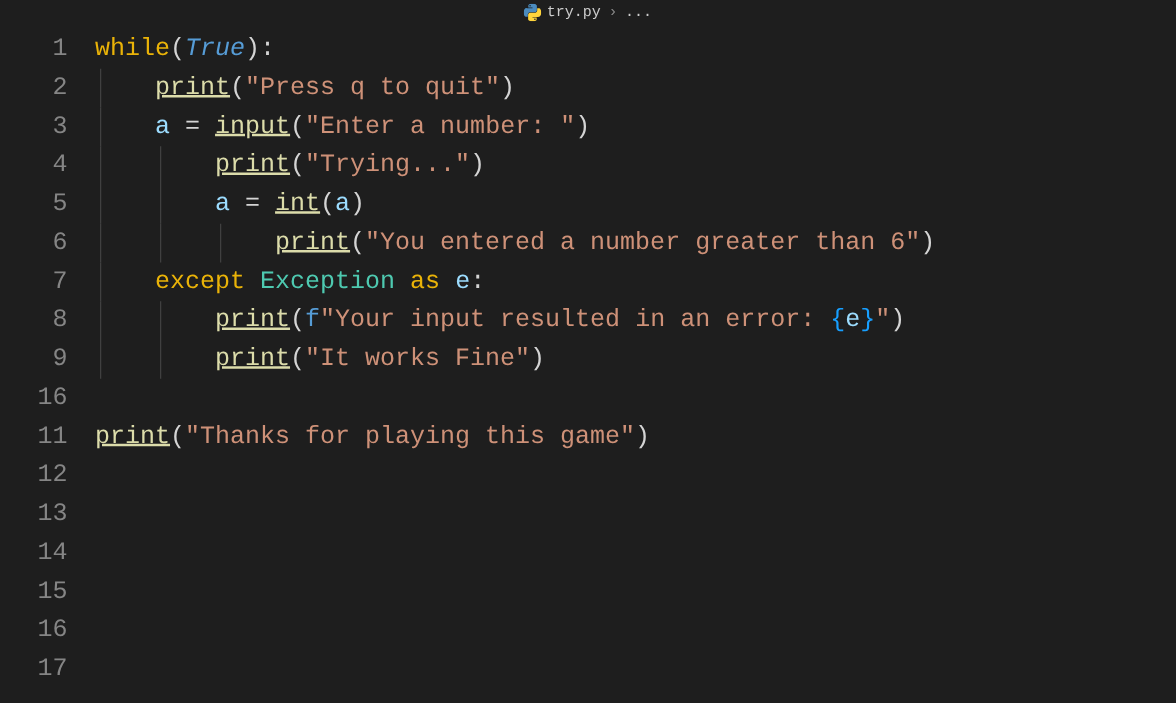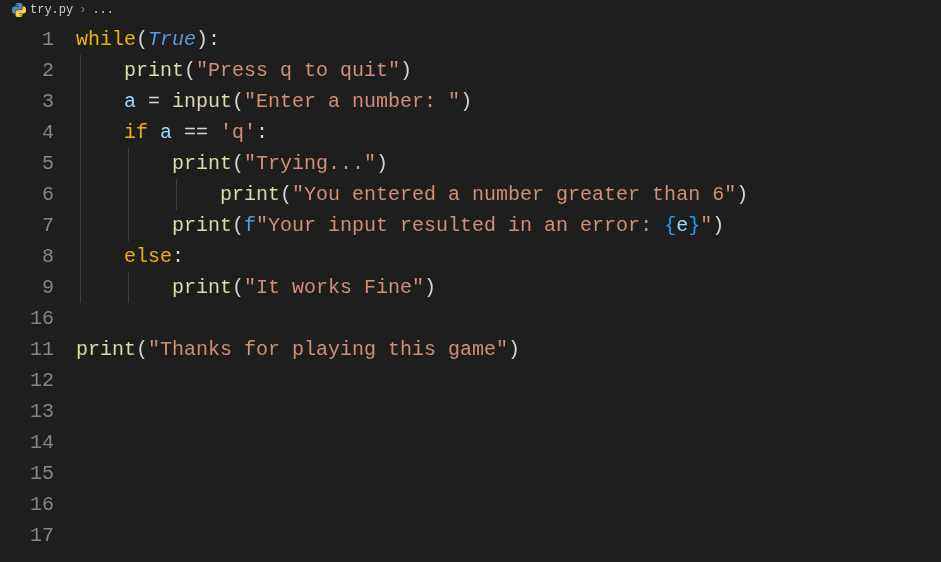--- a/index.html
+++ b/index.html
@@ -13,20 +13,21 @@
       overflow: hidden;
     }
     .breadcrumb {
       background: #1e1e1e;
       padding: 3px 12px;
       font-size: 12px;
       color: #cccccc;
       display: flex;
       align-items: center;
       gap: 4px;
+      justify-content: center;
     }
     .breadcrumb .sep { color: #888; margin: 0 2px; }
     .python-icon {
       width: 14px;
       height: 14px;
       display: inline-flex;
       align-items: center;
       justify-content: center;
     }
     .editor {
@@ -63,21 +64,21 @@
       z-index: 0;
     }
     .g1 { left: 4px; }
     .g2 { left: 52px; }
     .g3 { left: 100px; }
     .line span { position: relative; z-index: 1; }
     
     
     .kw { color: #eab308; }         
     .bool { color: #569cd6; font-style: italic; }       
-    .fn { color: #dcdcaa; }         
+    .fn { color: #dcdcaa; text-decoration: underline; }         
     .str { color: #ce9178; }        
     .num { color: #b5cea8; }        
     .var { color: #9cdcfe; }        
     .cls { color: #4ec9b0; }        
     .punct { color: #d4d4d4; }      
     .fprefix { color: #569cd6; }    
     .brace { color: #179fff; }      
     .fvar { color: #9cdcfe; }       
   </style>
 </head>
@@ -112,23 +113,23 @@
     <div class="ln">13</div>
     <div class="ln">14</div>
     <div class="ln">15</div>
     <div class="ln">16</div>
     <div class="ln">17</div>
   </div>
   <div class="code">
     <div class="line"><span class="kw">while</span><span class="punct">(</span><span class="bool">True</span><span class="punct">)</span><span class="punct">:</span></div>
     <div class="line"><div class="guide g1"></div><span>    </span><span class="fn">print</span><span class="punct">(</span><span class="str">"Press q to quit"</span><span class="punct">)</span></div>
     <div class="line"><div class="guide g1"></div><span>    </span><span class="var">a</span><span class="punct"> = </span><span class="fn">input</span><span class="punct">(</span><span class="str">"Enter a number: "</span><span class="punct">)</span></div>
-    <div class="line"><div class="guide g1"></div><span>    </span><span class="kw">if</span><span> </span><span class="var">a</span><span class="punct"> == </span><span class="str">'q'</span><span class="punct">:</span></div>
     <div class="line"><div class="guide g1"></div><div class="guide g2"></div><span>        </span><span class="fn">print</span><span class="punct">(</span><span class="str">"Trying..."</span><span class="punct">)</span></div>
+    <div class="line"><div class="guide g1"></div><div class="guide g2"></div><span>        </span><span class="var">a</span><span class="punct"> = </span><span class="fn">int</span><span class="punct">(</span><span class="var">a</span><span class="punct">)</span></div>
     <div class="line"><div class="guide g1"></div><div class="guide g2"></div><div class="guide g3"></div><span>            </span><span class="fn">print</span><span class="punct">(</span><span class="str">"You entered a number greater than 6"</span><span class="punct">)</span></div>
+    <div class="line"><div class="guide g1"></div><span>    </span><span class="kw">except</span><span> </span><span class="cls">Exception</span><span> </span><span class="kw">as</span><span> </span><span class="var">e</span><span class="punct">:</span></div>
     <div class="line"><div class="guide g1"></div><div class="guide g2"></div><span>        </span><span class="fn">print</span><span class="punct">(</span><span class="fprefix">f</span><span class="str">"Your input resulted in an error: </span><span class="brace">{</span><span class="fvar">e</span><span class="brace">}</span><span class="str">"</span><span class="punct">)</span></div>
-    <div class="line"><div class="guide g1"></div><span>    </span><span class="kw">else</span><span class="punct">:</span></div>
     <div class="line"><div class="guide g1"></div><div class="guide g2"></div><span>        </span><span class="fn">print</span><span class="punct">(</span><span class="str">"It works Fine"</span><span class="punct">)</span></div>
     <div class="line"></div>
     <div class="line"><span class="fn">print</span><span class="punct">(</span><span class="str">"Thanks for playing this game"</span><span class="punct">)</span></div>
     <div class="line"></div>
   </div>
 </div>
 
 </body></html>

